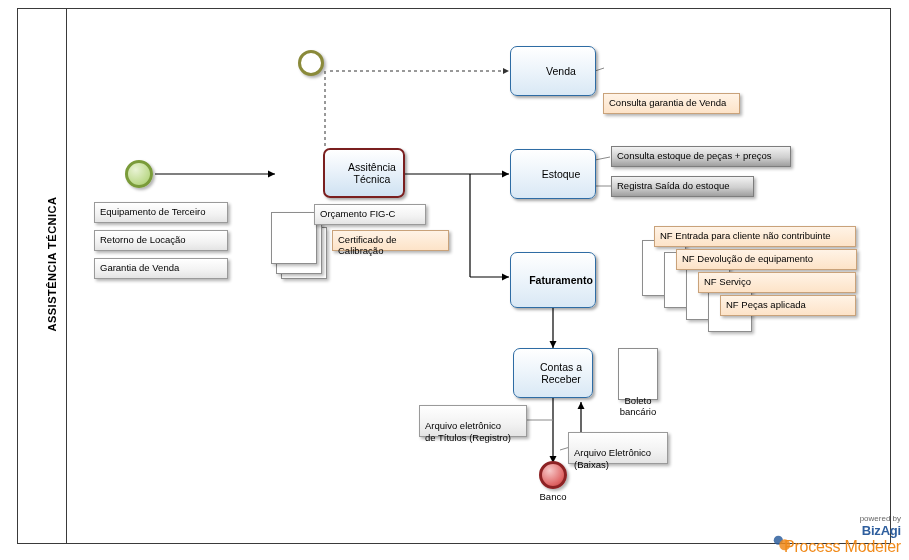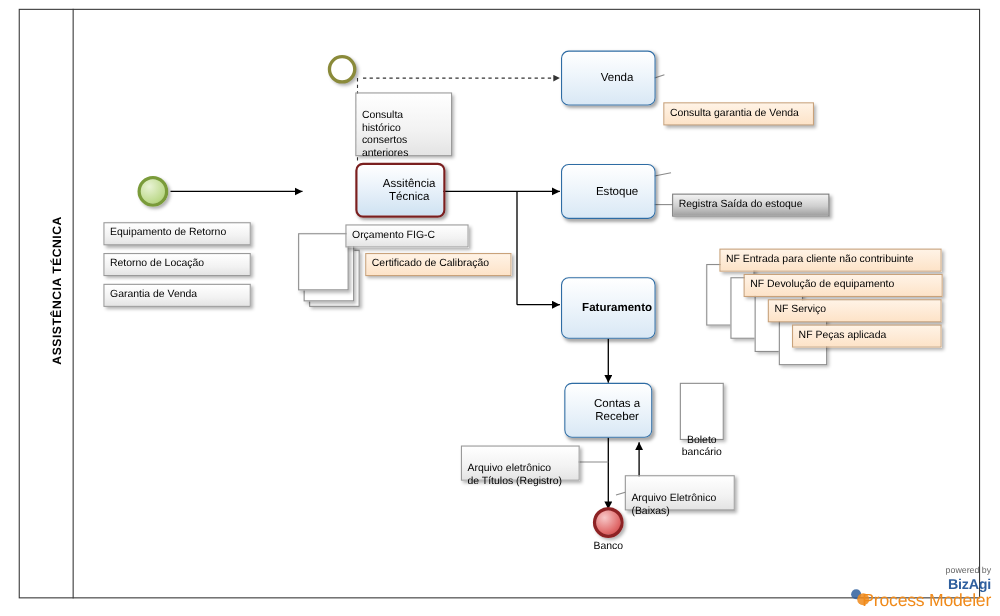--- a/index.html
+++ b/index.html
@@ -96,52 +96,49 @@
   </div>
   <div class="task" style="left:510px;top:252px;width:86px;height:56px;font-weight:bold;">
     <span style="white-space:pre-line;">Faturamento</span>
   </div>
   <div class="task" style="left:513px;top:348px;width:80px;height:50px;">
     <span style="white-space:pre-line;">Contas a
 Receber</span>
   </div>
 
   <div class="note gray" style="left:94px;top:202px;width:134px;height:21px;">
-    <span>Equipamento de Retorno</span>
+    <span>Equipamento de Terceiro</span>
   </div>
   <div class="note gray" style="left:94px;top:258px;width:134px;height:21px;">
     <span>Garantia de Venda</span>
   </div>
   <div class="note gray" style="left:94px;top:230px;width:134px;height:21px;">
     <span>Retorno de Locação</span>
   </div>
 
-  <div class="note gray" style="left:323px;top:84px;width:88px;height:58px;white-space:pre-line;">
-    <span>Consulta
-histórico
-consertos
-anteriores</span>
-  </div>
 
   <div class="note peach" style="left:603px;top:57px;width:137px;height:21px;margin-top:36px;">
     <span>Consulta garantia de Venda</span>
   </div>
 
+  <div class="note darkgray" style="left:611px;top:146px;width:180px;height:21px;">
+    <span>Consulta estoque de peças + preços</span>
+  </div>
   <div class="note darkgray" style="left:611px;top:176px;width:143px;height:21px;">
     <span>Registra Saída do estoque</span>
   </div>
 
   <div class="doc" style="left:281px;top:227px;width:46px;height:52px;"></div>
   <div class="doc" style="left:276px;top:222px;width:46px;height:52px;"></div>
   <div class="doc" style="left:271px;top:212px;width:46px;height:52px;"></div>
 
   <div class="note gray" style="left:314px;top:204px;width:112px;height:21px;">
     <span>Orçamento    FIG-C</span>
   </div>
-  <div class="note peach" style="left:332px;top:230px;width:133px;height:21px;">
+  <div class="note peach" style="left:332px;top:230px;width:117px;height:21px;">
     <span>Certificado de Calibração</span>
   </div>
 
   <div class="doc" style="left:642px;top:240px;width:44px;height:56px;"></div>
   <div class="doc" style="left:664px;top:252px;width:44px;height:56px;"></div>
   <div class="doc" style="left:686px;top:264px;width:44px;height:56px;"></div>
   <div class="doc" style="left:708px;top:276px;width:44px;height:56px;"></div>
 
   <div class="note peach" style="left:654px;top:226px;width:202px;height:21px;">
     <span>NF Entrada para cliente não contribuinte</span>

